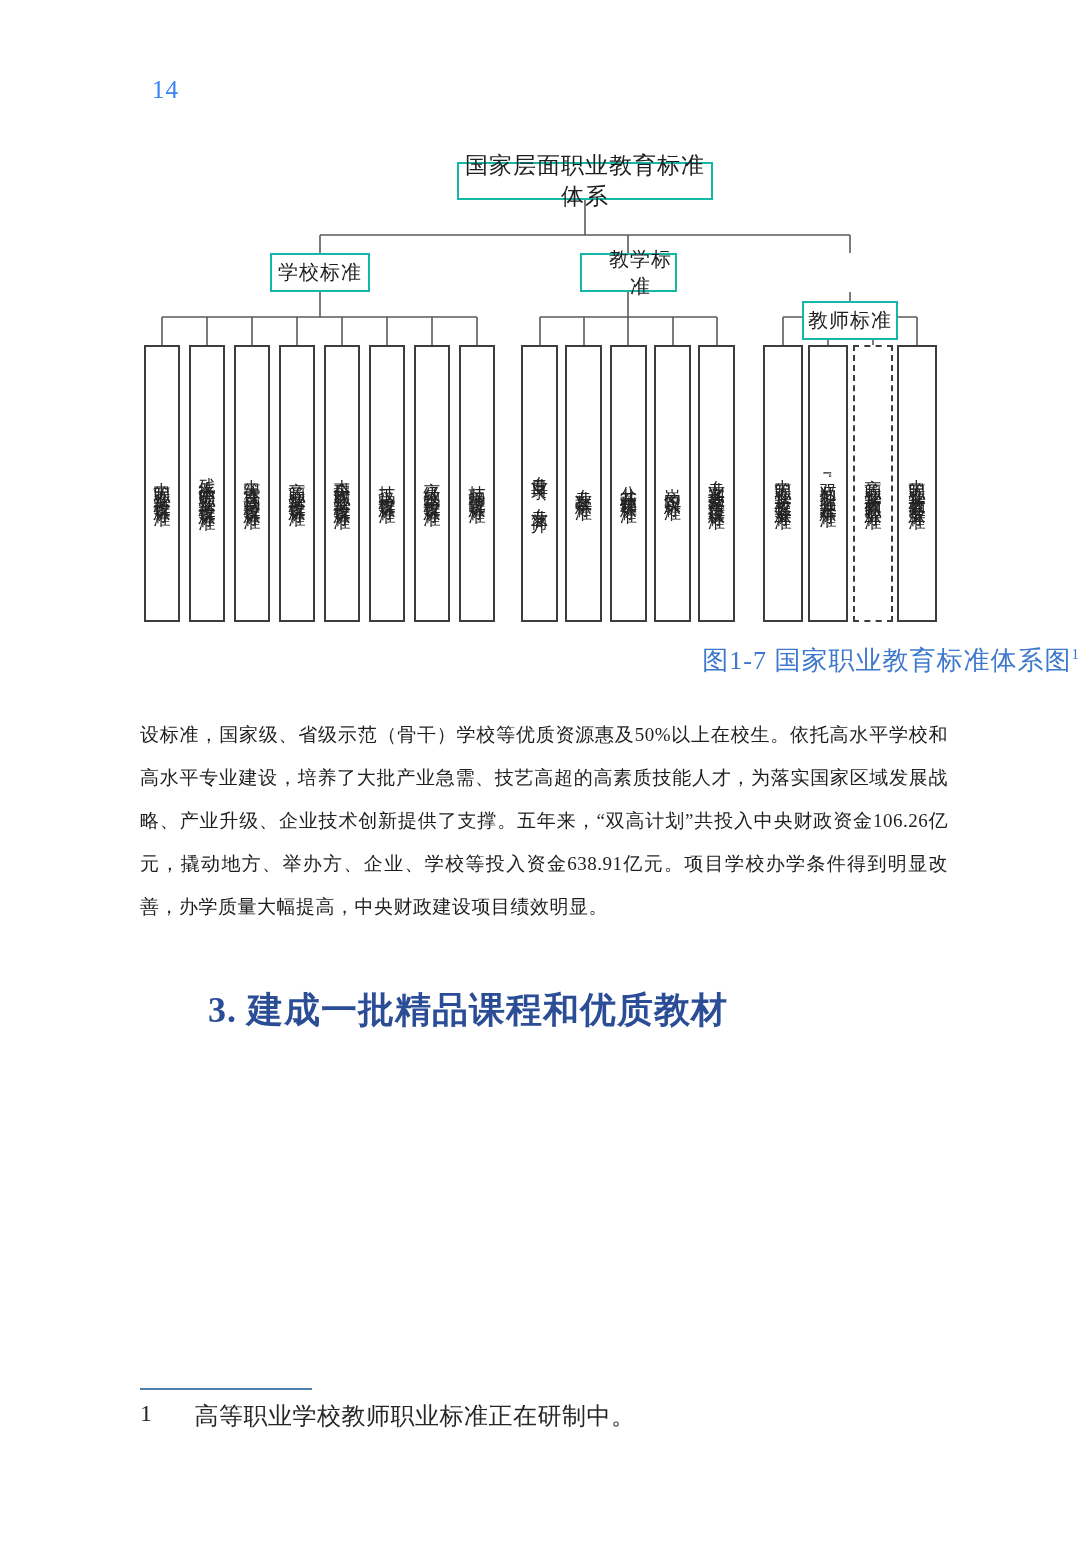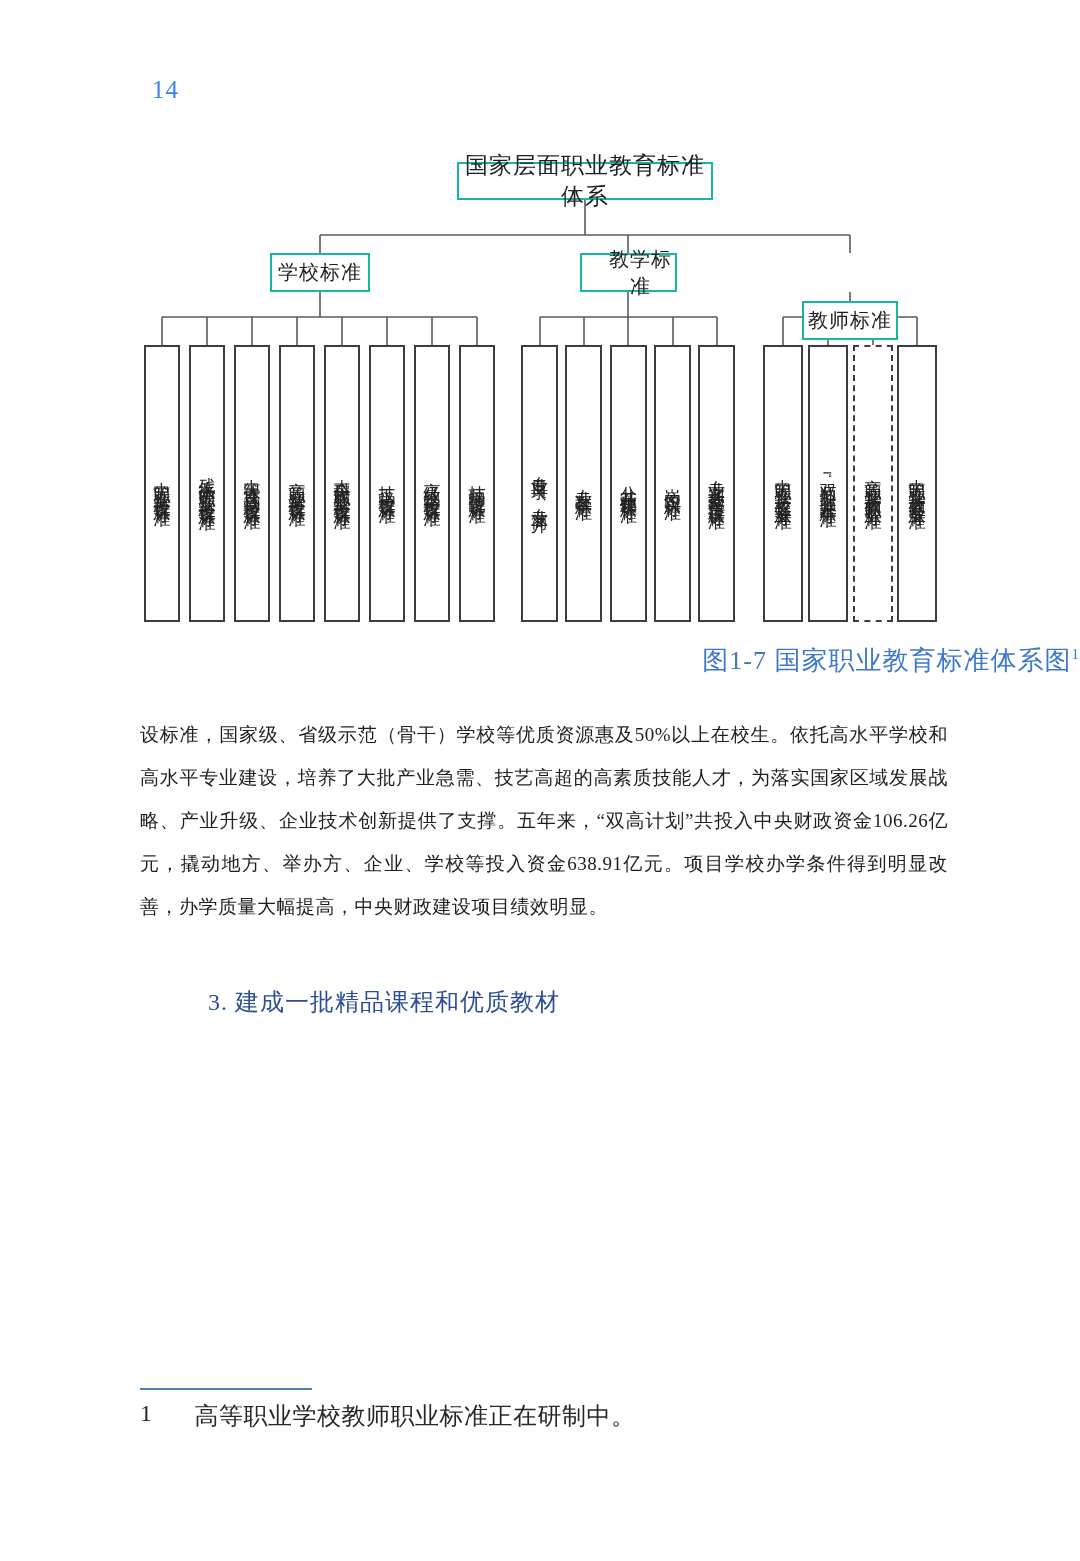--- a/index.html
+++ b/index.html
@@ -55,21 +55,21 @@
   .para{
     position:absolute;left:140px;width:808px;
     font-size:19px;line-height:43px;letter-spacing:0.5px;
     text-align:justify;color:#1e1e1e;
   }
   .para1{top:694px;}
   .para2{top:1024px;text-indent:54px;}
   .section-heading{
     position:absolute;top:986px;left:140px;width:808px;
     padding-left:68px;box-sizing:border-box;
-    font-size:24px;font-weight:normal;color:#2b4d96;letter-spacing:1px;
+    font-size:36px;font-weight:bold;color:#2b4d96;letter-spacing:1px;
   }
   
   .footnote-rule{
     position:absolute;top:1388px;left:140px;width:172px;height:2px;
     background:#4e7fae;
   }
   .footnote{
     position:absolute;top:1400px;left:140px;width:808px;
     font-size:24px;color:#262626;display:flex;gap:42px;letter-spacing:0.5px;
   }

